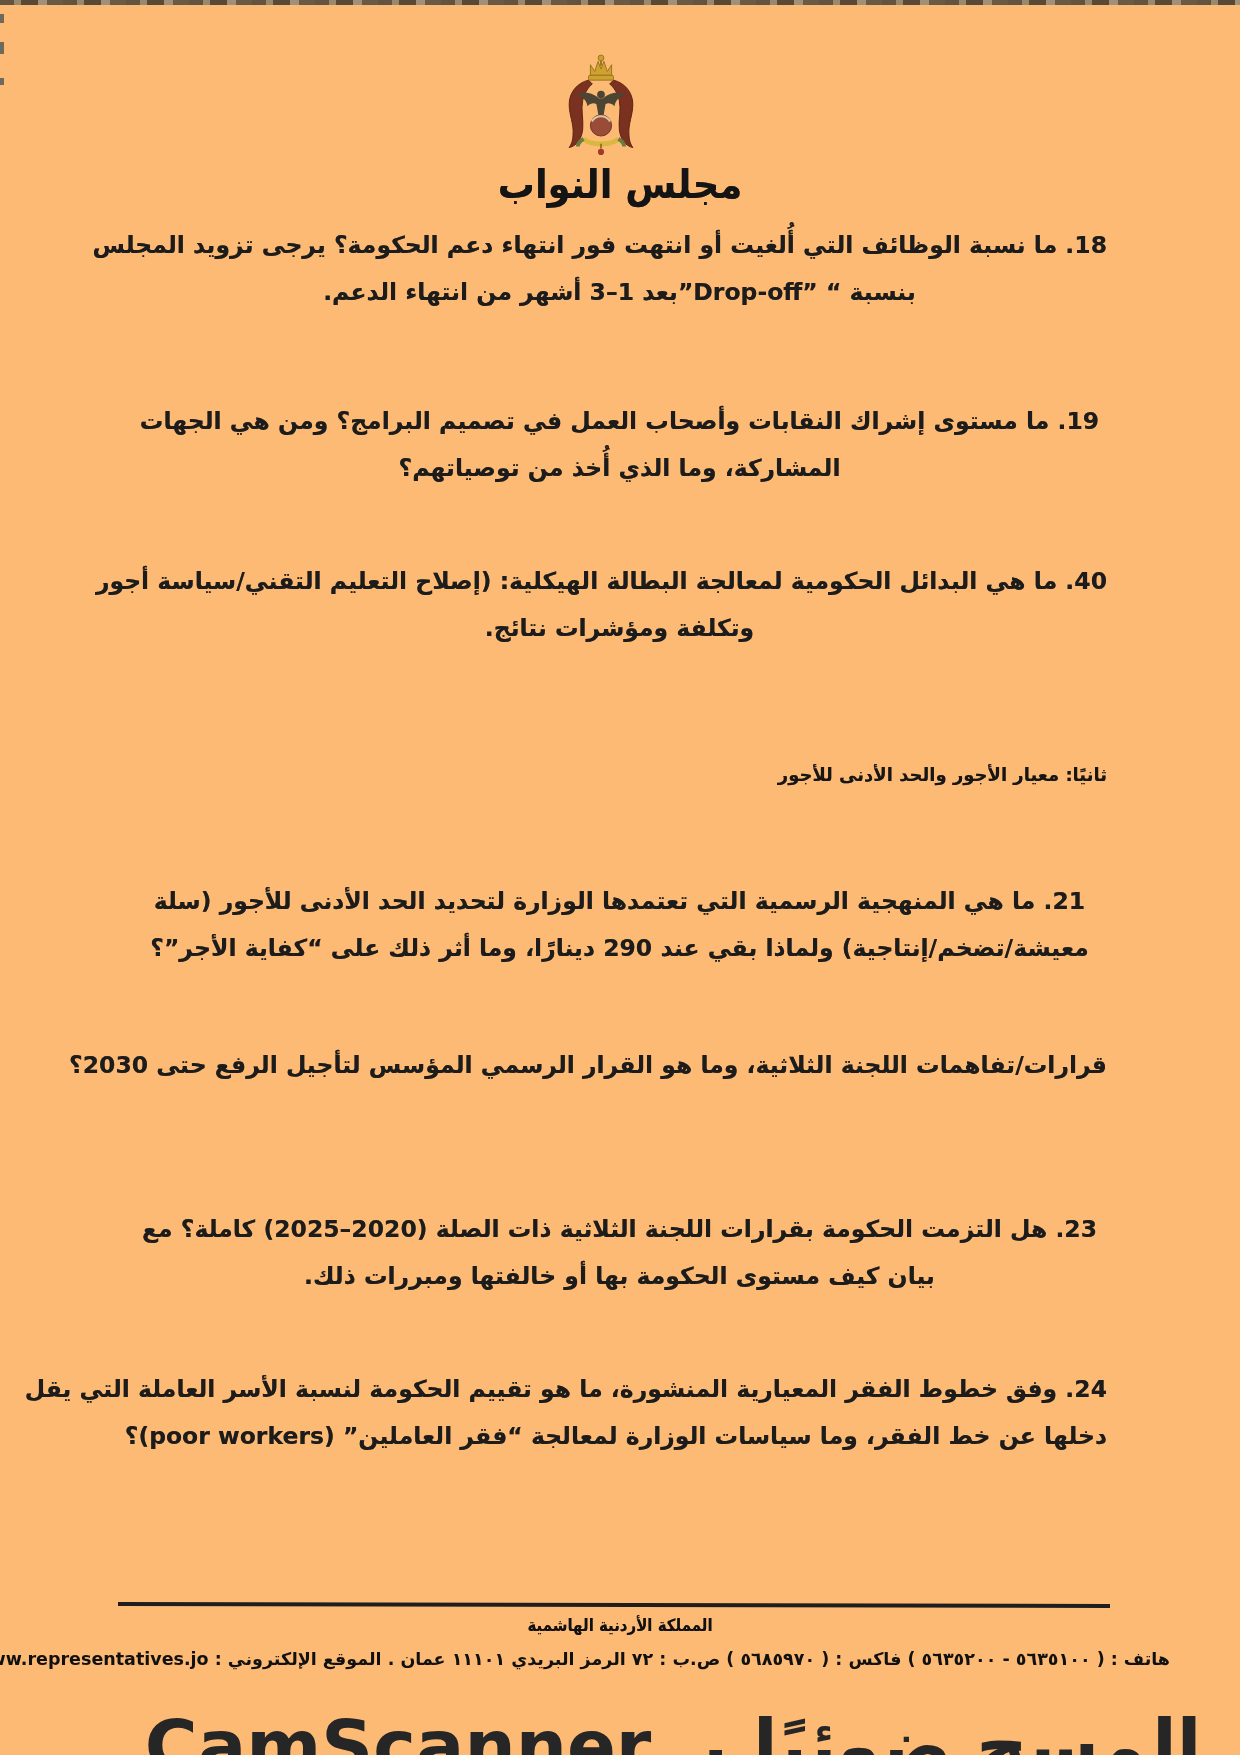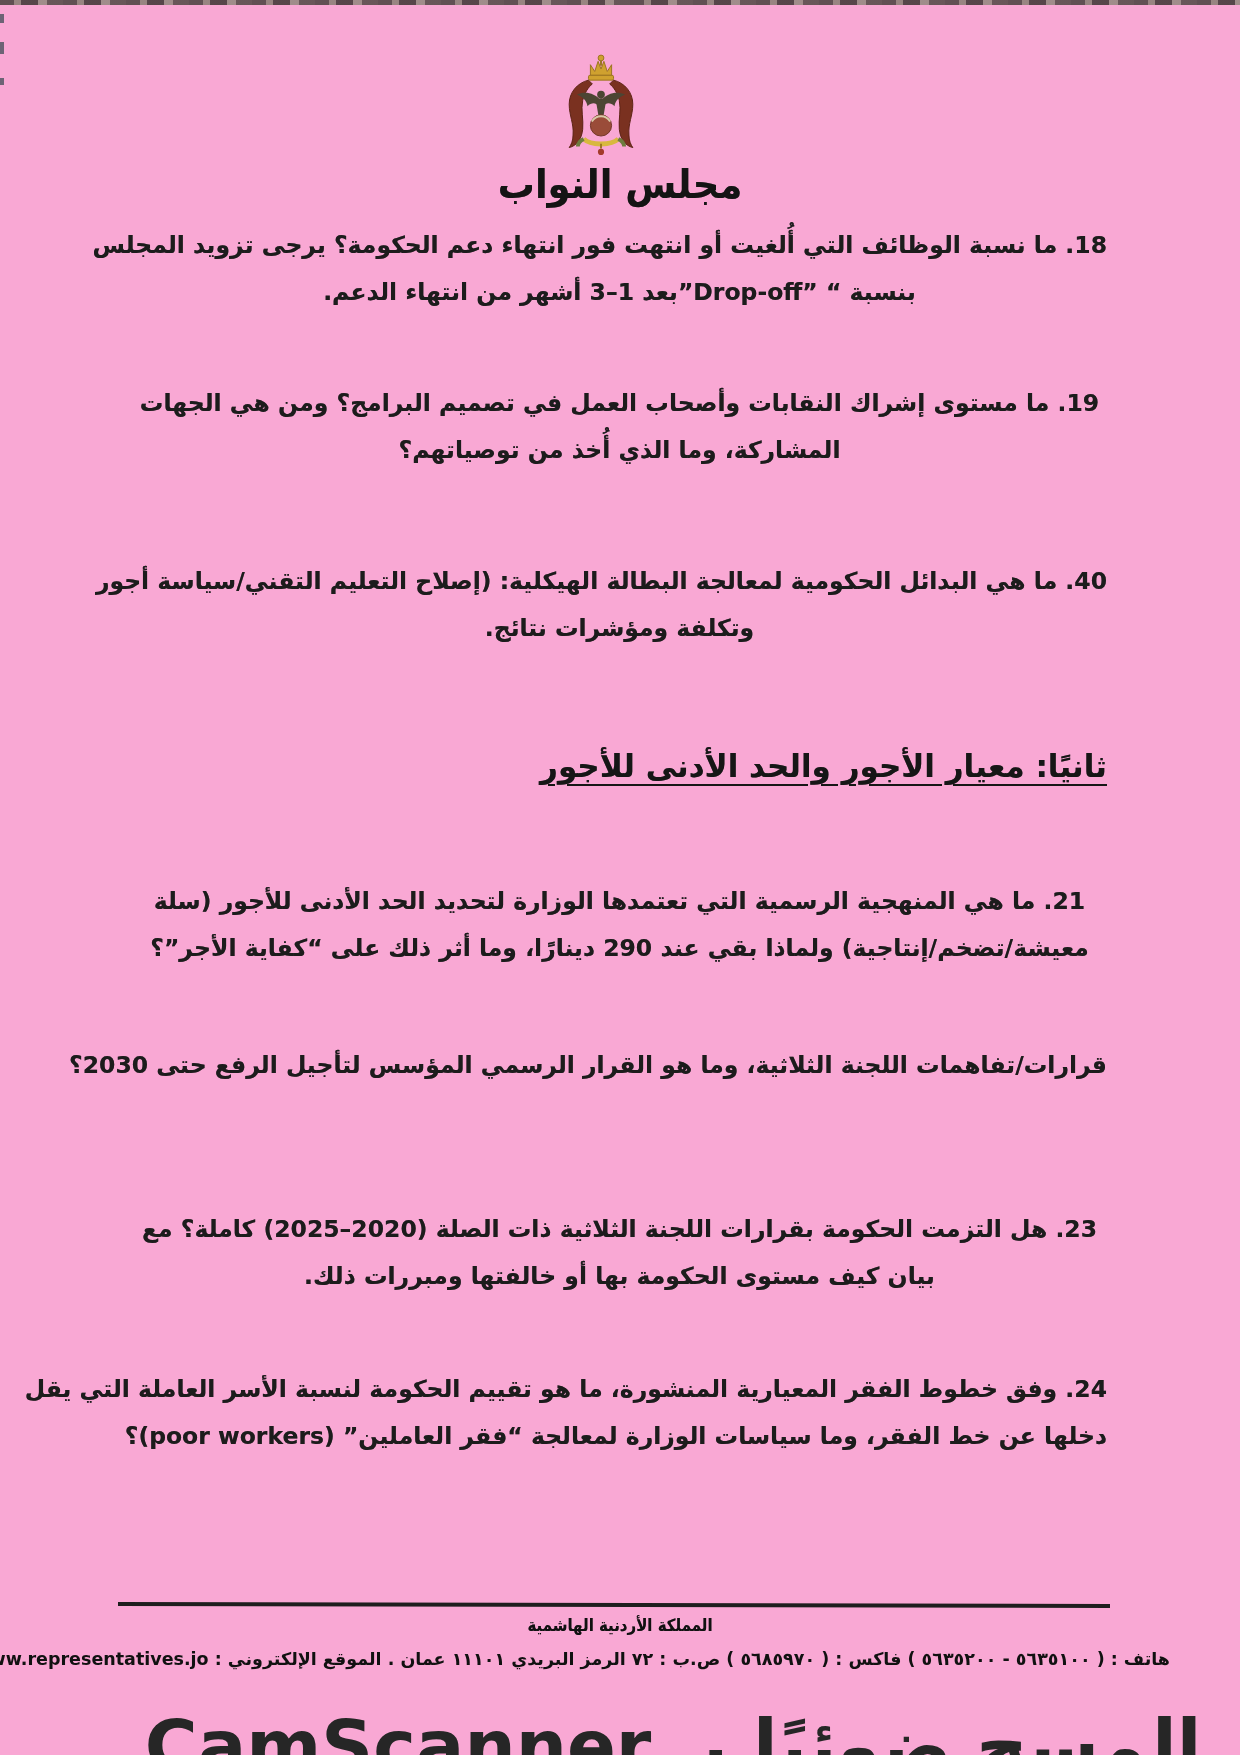--- a/index.html
+++ b/index.html
@@ -1,39 +1,39 @@
 <!DOCTYPE html>
 <html lang="ar" dir="rtl"><head>
 <meta charset="utf-8">
 <style>
   html,body{margin:0;padding:0;background:#e9e9e9;}
   .page{
     position:relative; width:1240px; height:1755px; margin:0 auto;
-    background:#f9a8d4; overflow:hidden;
+    background:#fdba74; overflow:hidden;
     font-family:"DejaVu Sans", sans-serif; direction:rtl; color:#1b1b1b;
   }
   
   .scan-strip{
     position:absolute; top:0; left:0; width:100%; height:5px; opacity:.8;
     background:repeating-linear-gradient(90deg,#3b3a33 0 14px,#807c6d 14px 21px,#2e2d27 21px 38px,#8a8678 38px 47px,#44423a 47px 63px);
   }
   .edge-speck{position:absolute; left:0; width:4px; background:#3e4c55; opacity:.75;}
   
   .emblem{position:absolute; top:52px; left:548px; width:106px; height:116px;}
   .council-callig{
     position:absolute; top:163px; left:50%; transform:translateX(-50%) scaleY(1.08);
     font-size:37px; font-weight:bold; letter-spacing:-1px; color:#141414; white-space:nowrap;
   }
   
   .q{position:absolute; right:133px; width:975px; text-align:center; font-size:23.5px; line-height:47px; font-weight:bold; color:#1c1c1c;}
   .q .line{white-space:nowrap; height:47px;}
   .soft{text-shadow:0 0 .6px rgba(20,20,20,.55);}
   .section-heading{
-    position:absolute; right:133px; top:748px; font-size:31px; font-weight:bold; color:#161616;
-    text-decoration:underline; text-underline-offset:7px; text-decoration-thickness:2px; white-space:nowrap;
+    position:absolute; right:133px; top:764px; font-size:18px; font-weight:bold; color:#161616;
+    text-underline-offset:7px; text-decoration-thickness:2px; white-space:nowrap;
   }
   
   .footer-rule{position:absolute; top:1603px; left:118px; width:992px; height:3.5px; background:#1e1e1e; transform:rotate(.12deg);}
   .kingdom-callig{
     position:absolute; top:1616px; left:50%; transform:translateX(-50%) scaleY(1.12);
     font-size:15px; font-weight:bold; color:#111; white-space:nowrap;
   }
   .contact-line{
     position:absolute; top:1649px; left:150px; width:1020px; text-align:center;
     font-size:17.5px; font-weight:bold; color:#111; white-space:nowrap; direction:rtl;
@@ -82,21 +82,21 @@
     </svg>
   </div>
 
   <div class="council-callig soft">مجلس النواب</div>
 
   <div class="q" style="top:222px">
     <div class="line soft">18. ما نسبة الوظائف التي أُلغيت أو انتهت فور انتهاء دعم الحكومة؟ يرجى تزويد المجلس</div>
     <div class="line soft">بنسبة “ ”Drop-off”بعد 1–3 أشهر من انتهاء الدعم.</div>
   </div>
 
-  <div class="q" style="top:380px">
+  <div class="q" style="top:398px">
     <div class="line soft">19. ما مستوى إشراك النقابات وأصحاب العمل في تصميم البرامج؟ ومن هي الجهات</div>
     <div class="line soft">المشاركة، وما الذي أُخذ من توصياتهم؟</div>
   </div>
 
   <div class="q" style="top:558px">
     <div class="line soft">40. ما هي البدائل الحكومية لمعالجة البطالة الهيكلية: (إصلاح التعليم التقني/سياسة أجور</div>
     <div class="line soft">وتكلفة ومؤشرات نتائج.</div>
   </div>
 
   <div class="section-heading soft">ثانيًا: معيار الأجور والحد الأدنى للأجور</div>

